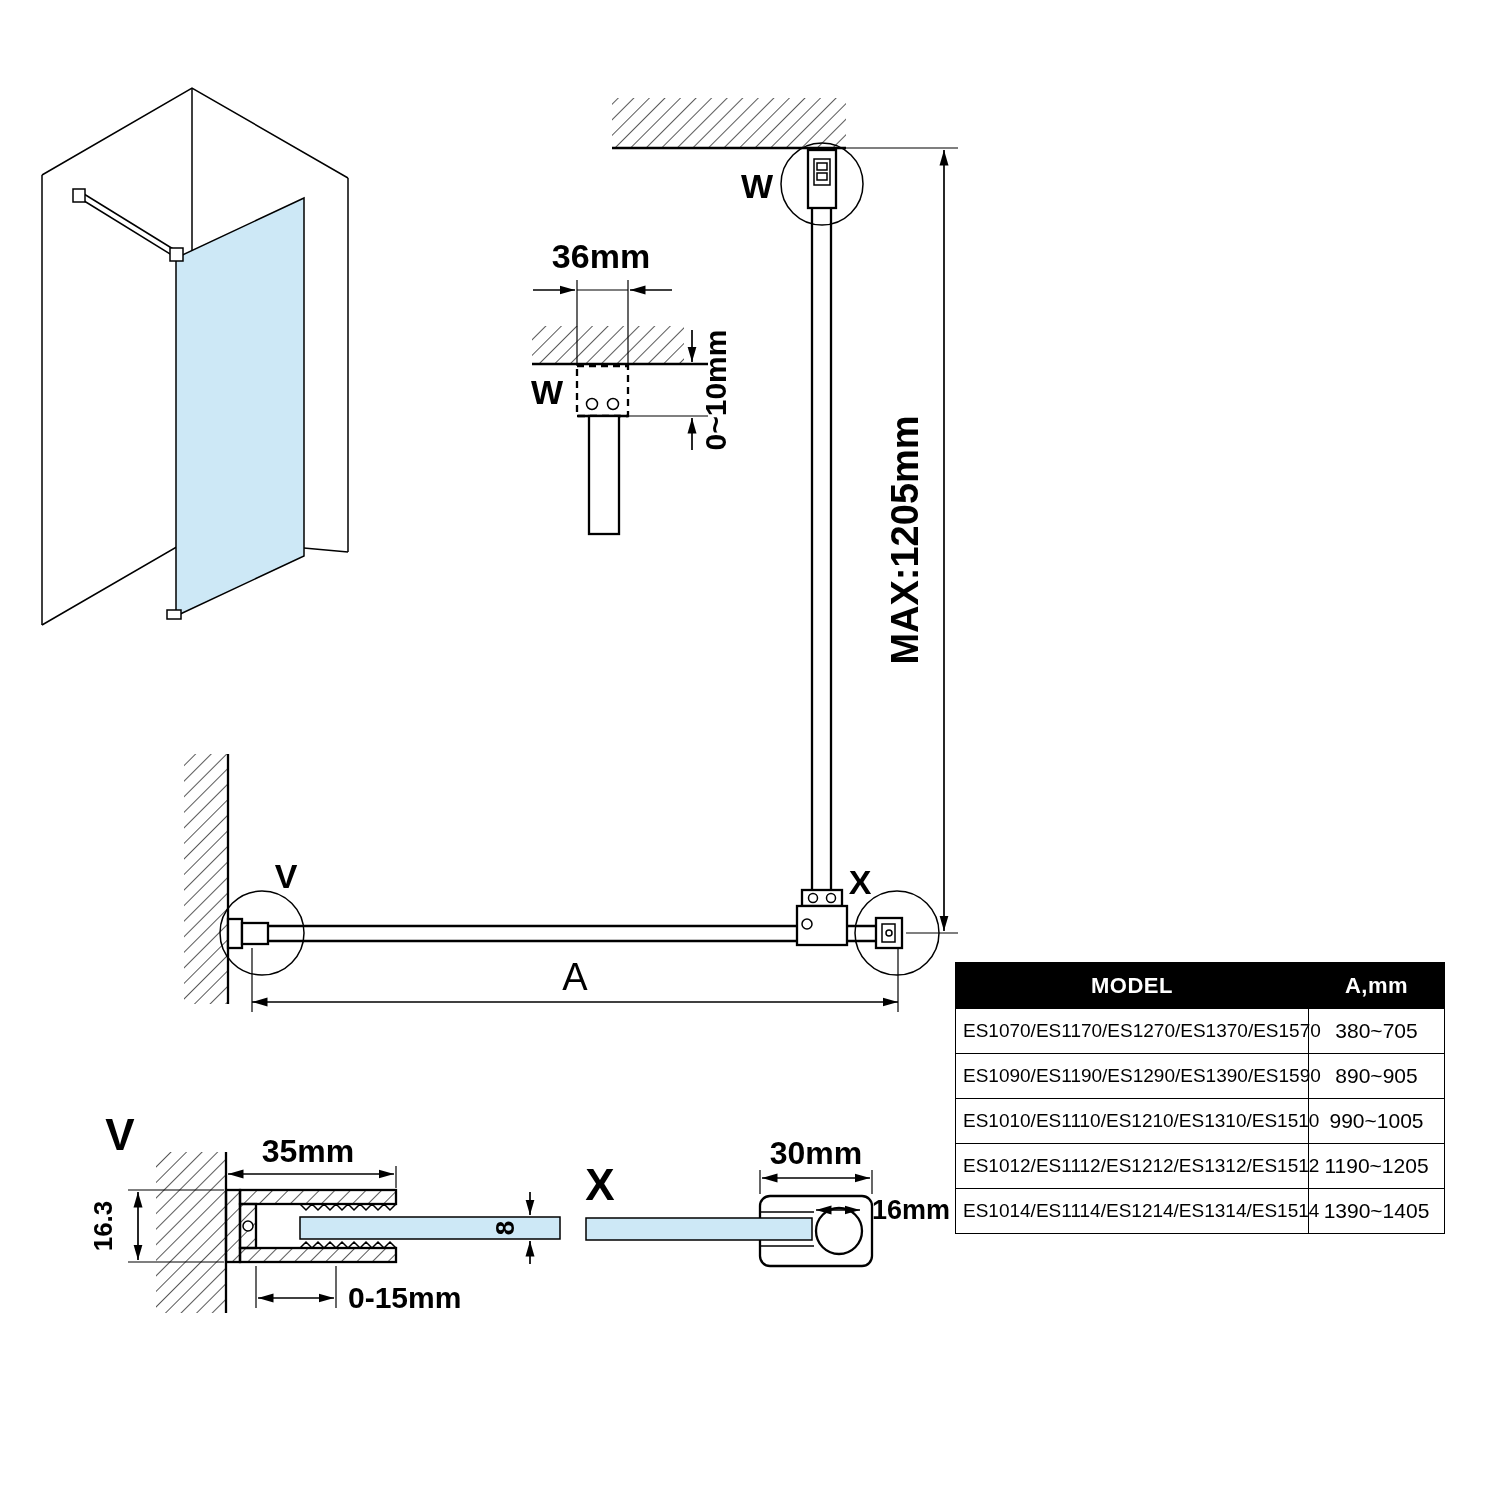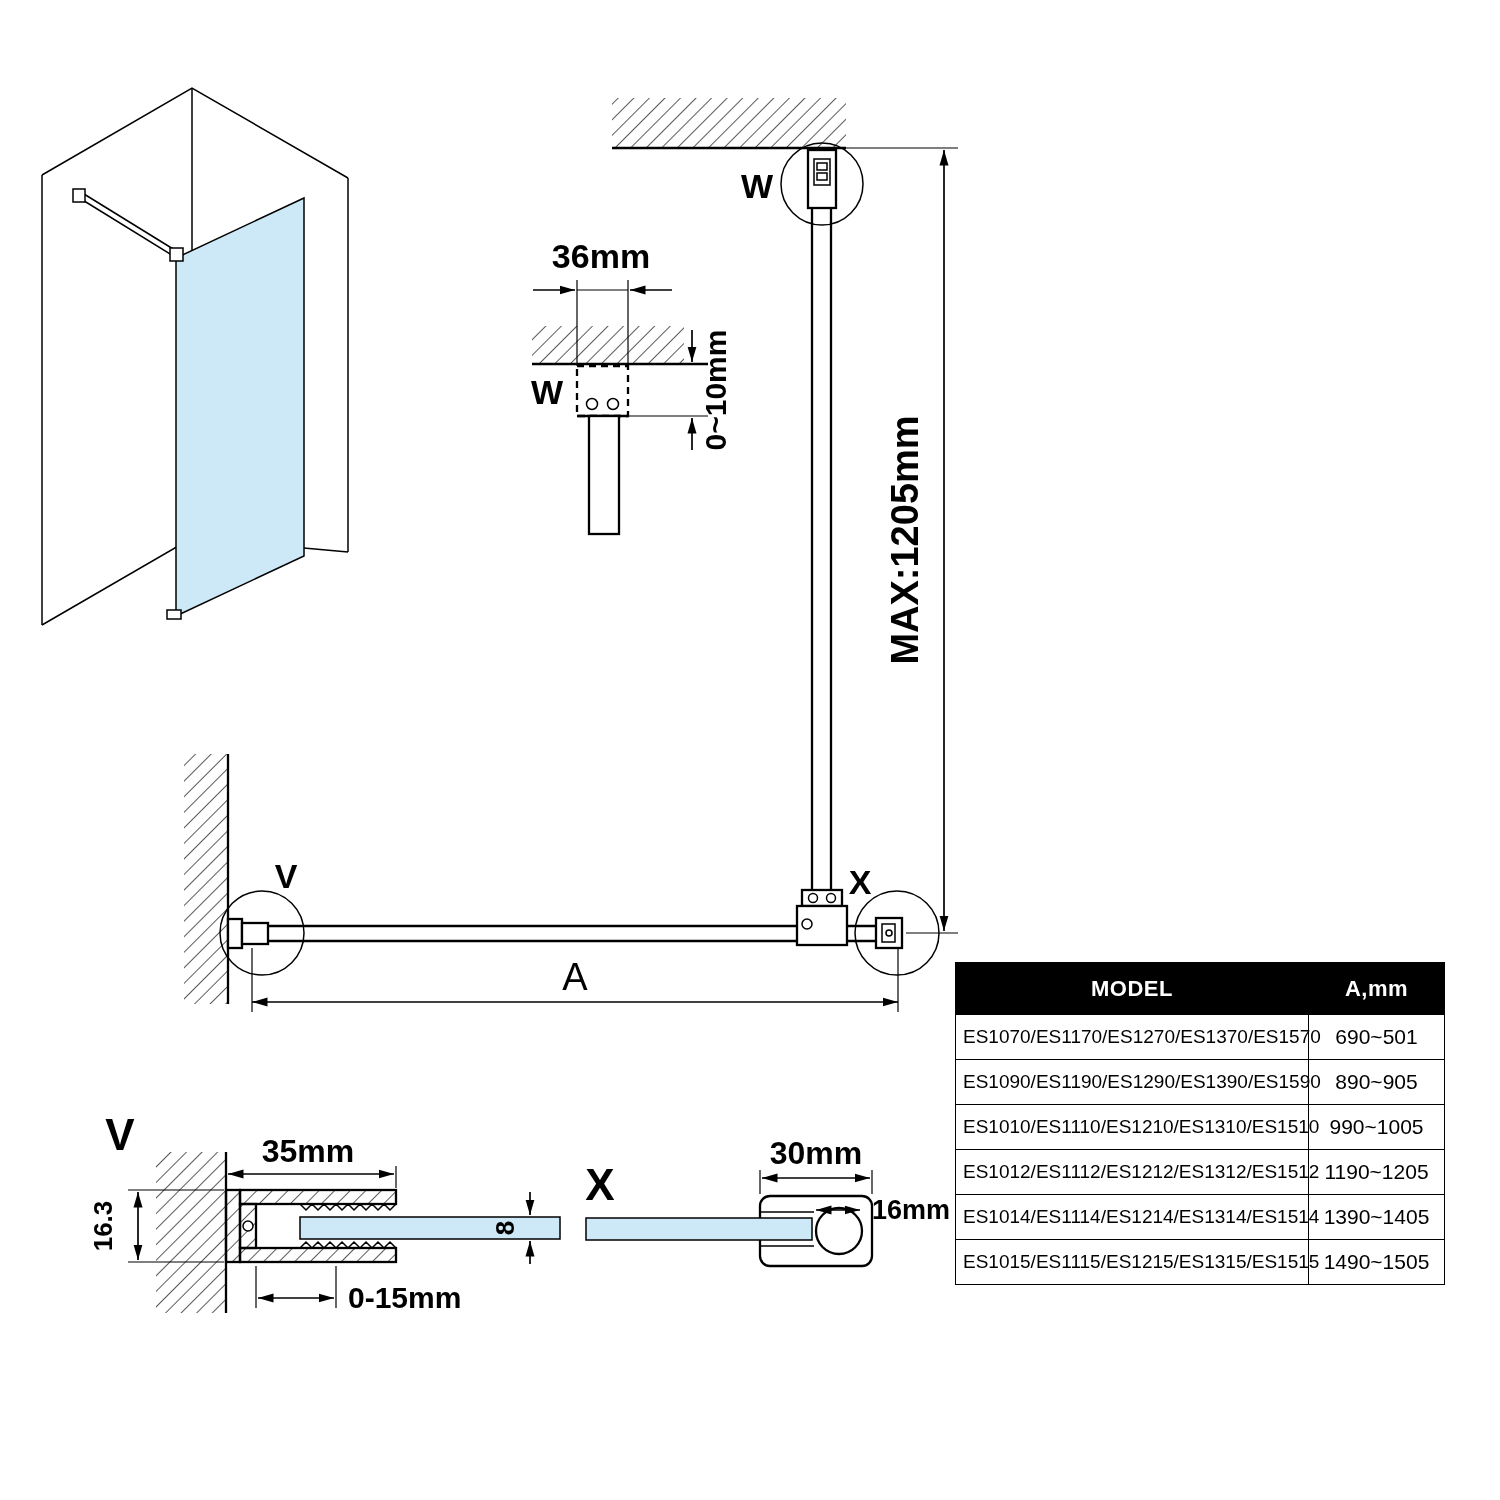--- a/index.html
+++ b/index.html
@@ -28,21 +28,21 @@
   .tb27 { font-size: 27px; font-weight: bold; }
   .tb26 { font-size: 26px; font-weight: bold; }
   .t38 { font-size: 38px; }
   #model-table {
     position: absolute; left: 955px; top: 962px; width: 490px;
     border-collapse: collapse; table-layout: fixed; background: #fff;
   }
   #model-table th, #model-table td { border: 1.5px solid #000; }
   #model-table thead th {
     background: var(--thead-bg, #000); color: var(--thead-fg, #fff);
-    font-size: 22px; height: 52px; letter-spacing: .5px; font-weight: bold;
+    font-size: 22px; height: 46px; letter-spacing: .5px; font-weight: bold;
   }
   #model-table td { height: 45px; font-size: 19px; color: #000; }
   #model-table td.model { text-align: center; padding: 0 4px 0 7px; }
   #model-table td.aval  { text-align: center; font-size: 21px; }
   #model-table col.c2 { width: 136px; }
 </style>
 </head>
 <body>
 
 <div id="canvas">
@@ -206,38 +206,34 @@
       </colgroup>
   <thead>
     <tr>
       <th>MODEL</th>
       <th>A,mm</th>
     </tr>
   </thead>
   <tbody>
     <tr>
       <td class="model">ES1070/ES1170/ES1270/ES1370/ES1570</td>
-      <td class="aval">690~501</td>
+      <td class="aval">380~705</td>
     </tr>
     <tr>
       <td class="model">ES1090/ES1190/ES1290/ES1390/ES1590</td>
       <td class="aval">890~905</td>
     </tr>
     <tr>
       <td class="model">ES1010/ES1110/ES1210/ES1310/ES1510</td>
       <td class="aval">990~1005</td>
     </tr>
     <tr>
       <td class="model">ES1012/ES1112/ES1212/ES1312/ES1512</td>
       <td class="aval">1190~1205</td>
     </tr>
     <tr>
       <td class="model">ES1014/ES1114/ES1214/ES1314/ES1514</td>
       <td class="aval">1390~1405</td>
     </tr>
-    <tr>
-      <td class="model">ES1015/ES1115/ES1215/ES1315/ES1515</td>
-      <td class="aval">1490~1505</td>
-    </tr>
   </tbody>
 </table>
 
 </div>
 
 </body></html>

